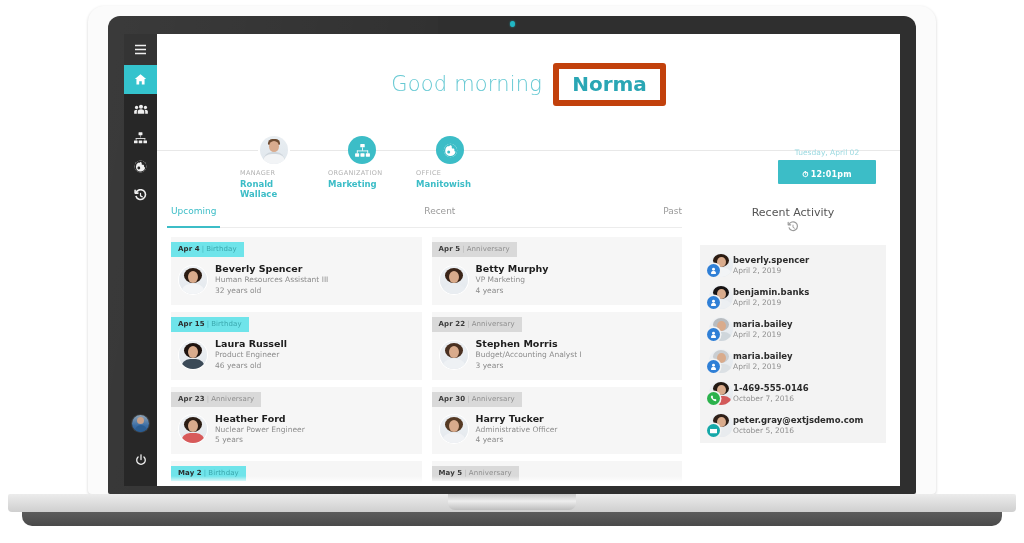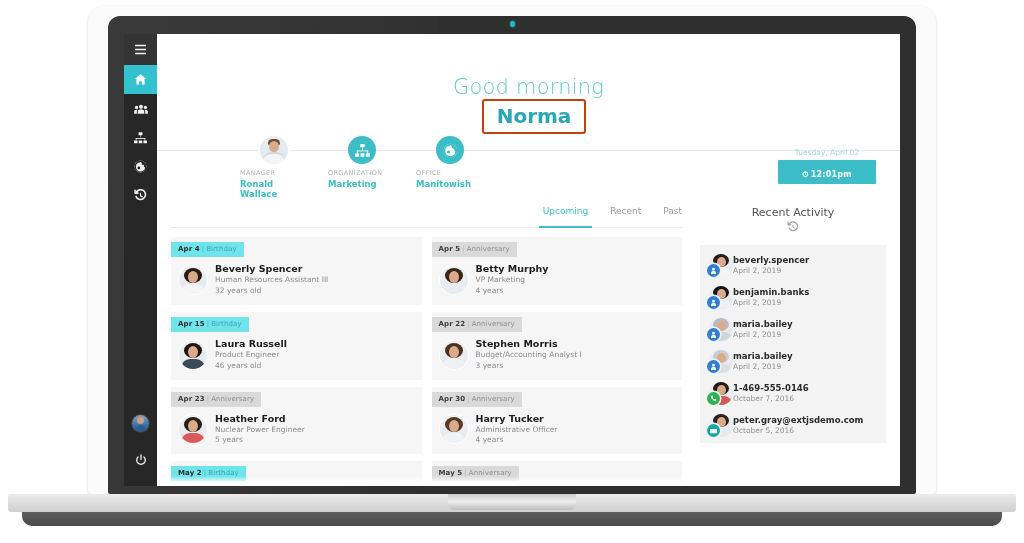--- a/index.html
+++ b/index.html
@@ -91,30 +91,29 @@
   #power { margin-bottom: 12px; }
 
   
   #content {
     flex: 1 1 auto; height: 452px; background: #fff;
     position: relative; overflow: hidden;
   }
 
   
   #greeting {
-    height: 100px; display: flex; align-items: center; justify-content: flex-end;
-    flex-direction: column;
+    height: 100px; display: flex; align-items: center; justify-content: center;
   }
   #greet-text {
     font-size: 21px; color: #66c9d3; letter-spacing: .2px;
     font-family: "DejaVu Sans", sans-serif; font-weight: 300;
   }
   #greet-name {
     margin-left: 11px; font-size: 20px; font-weight: bold; color: #2aa6b4;
-    border: 2px solid #c2410c; border-radius: 3px;
+    border: 6px solid #c2410c; border-radius: 3px;
     padding: 5px 13px 6px; line-height: 1;
     font-family: "DejaVu Sans", sans-serif;
   }
 
   
   #org-strip {
     position: relative; height: 70px; margin-top: 2px;
   }
   #org-rule {
     position: absolute; left: 0; right: 0; top: 14px; height: 1px;
@@ -168,21 +167,21 @@
   }
   #clock-time .cicon { margin-right: 2px; }
 
   
   #main-row { display: flex; padding: 0 14px; gap: 18px; }
   #events-col { flex: 1 1 auto; }
   #activity-col { flex: 0 0 186px; }
 
   
   #tabs {
-    display: flex; justify-content: flex-end; gap: 22px;
+    display: flex; justify-content: space-between; gap: 22px;
     border-bottom: 1px solid #ececec; padding-bottom: 6px; margin-bottom: 9px;
   }
   .tab {
     font-size: 9px; color: #9a9a9a; position: relative; padding-bottom: 5px;
     font-family: "DejaVu Sans", sans-serif;
   }
   .tab.active { color: #3cbdc7; }
   .tab.active::after {
     content: ""; position: absolute; left: -4px; right: -4px; bottom: -7px;
     height: 2px; background: #3cbdc7;

